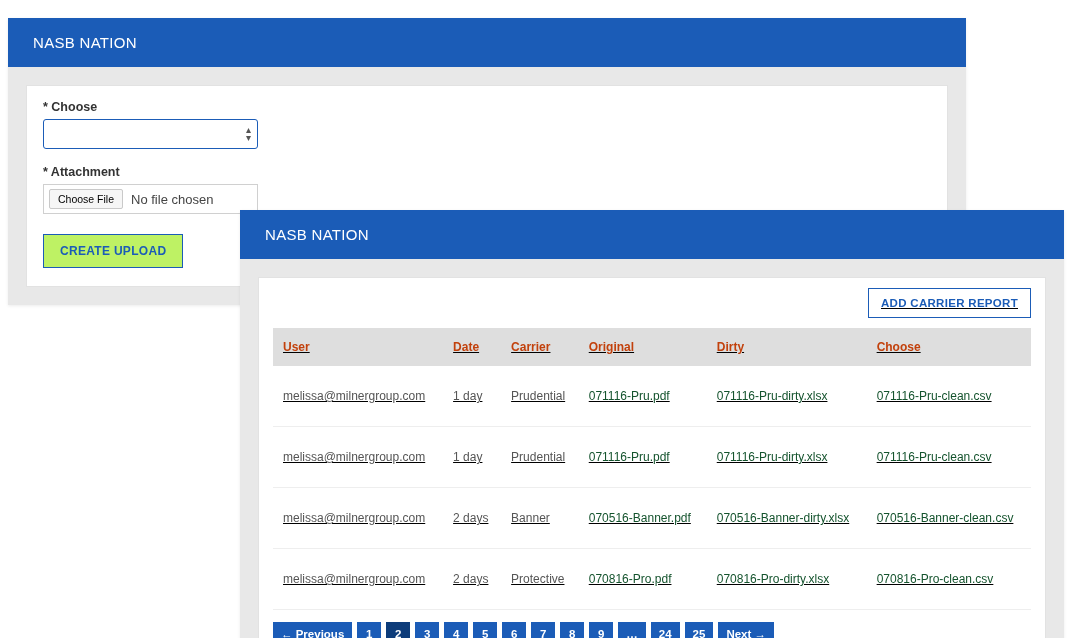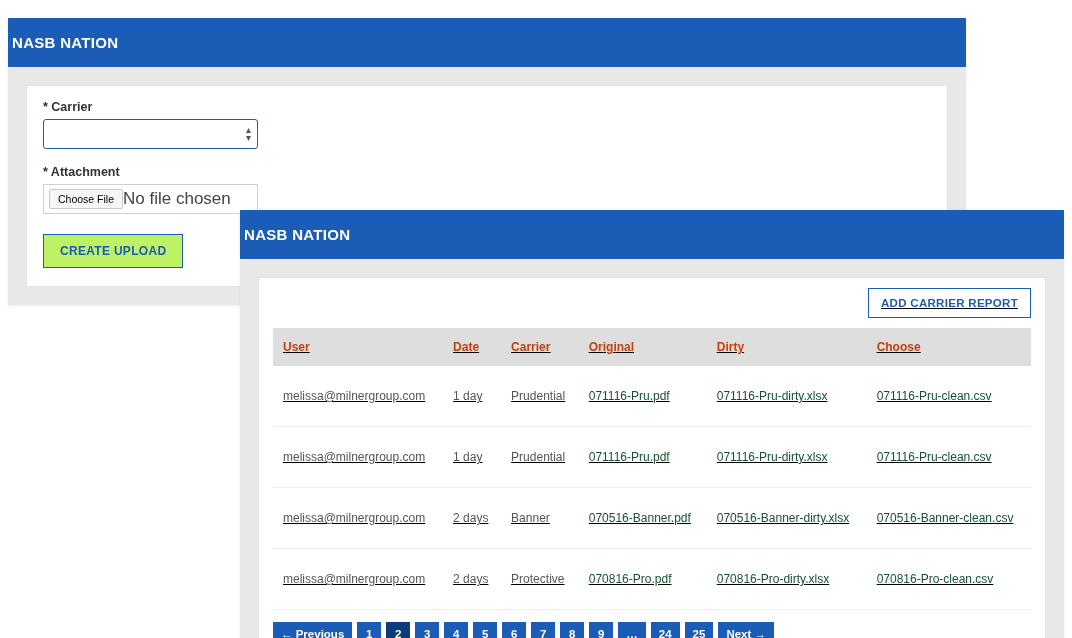--- a/index.html
+++ b/index.html
@@ -12,24 +12,24 @@
     overflow: hidden;
   }
   .panel {
     position: absolute;
     background: #e8e8e8;
     box-shadow: 0 1px 3px rgba(0,0,0,0.08);
   }
   .panel-header {
     background: #1b5cb7;
     color: #fff;
-    font-weight: 700;
+    font-weight: 400;
     font-size: 15px;
     letter-spacing: 0.3px;
-    padding: 16px 4px;
+    padding: 16px 25px;
   }
   .panel-body {
     padding: 18px;
   }
   .card {
     background: #fff;
     border: 1px solid #e2e2e2;
     padding: 14px 16px 18px 16px;
   }
   
@@ -59,31 +59,32 @@
     display: flex;
     flex-direction: column;
   }
   #panel-a .file-wrap {
     width: 215px;
     height: 30px;
     border: 1px solid #d0d0d0;
     display: flex;
     align-items: center;
     padding: 3px 5px;
+    gap: 8px;
   }
   #panel-a .choose-file-btn {
     border: 1px solid #c9c9c9;
     background: #f6f6f6;
     font-size: 10.5px;
     padding: 3px 8px;
     border-radius: 2px;
     cursor: pointer;
   }
   #panel-a .no-file {
-    font-size: 17px;
+    font-size: 13px;
     color: #444;
   }
   #panel-a .create-btn {
     margin-top: 20px;
     border: 1.5px solid #1b5cb7;
     background: #bef264;
     color: #1b5cb7;
     font-size: 12px;
     font-weight: 700;
     letter-spacing: 0.3px;
@@ -153,21 +154,21 @@
     background: #0d3c7a;
   }
 </style>
 </head>
 <body>
 
 <div id="panel-a" class="panel">
   <div class="panel-header">NASB NATION</div>
   <div class="panel-body">
     <div class="card">
-      <div class="field-label">* Carrier</div>
+      <div class="field-label">* Choose</div>
       <div class="select-wrap">
         <span></span>
         <span class="select-caret">
           <span>▴</span>
             <span>▾</span>
         </span>
       </div>
 
       <div class="field-label">* Attachment</div>
       <div class="file-wrap">

